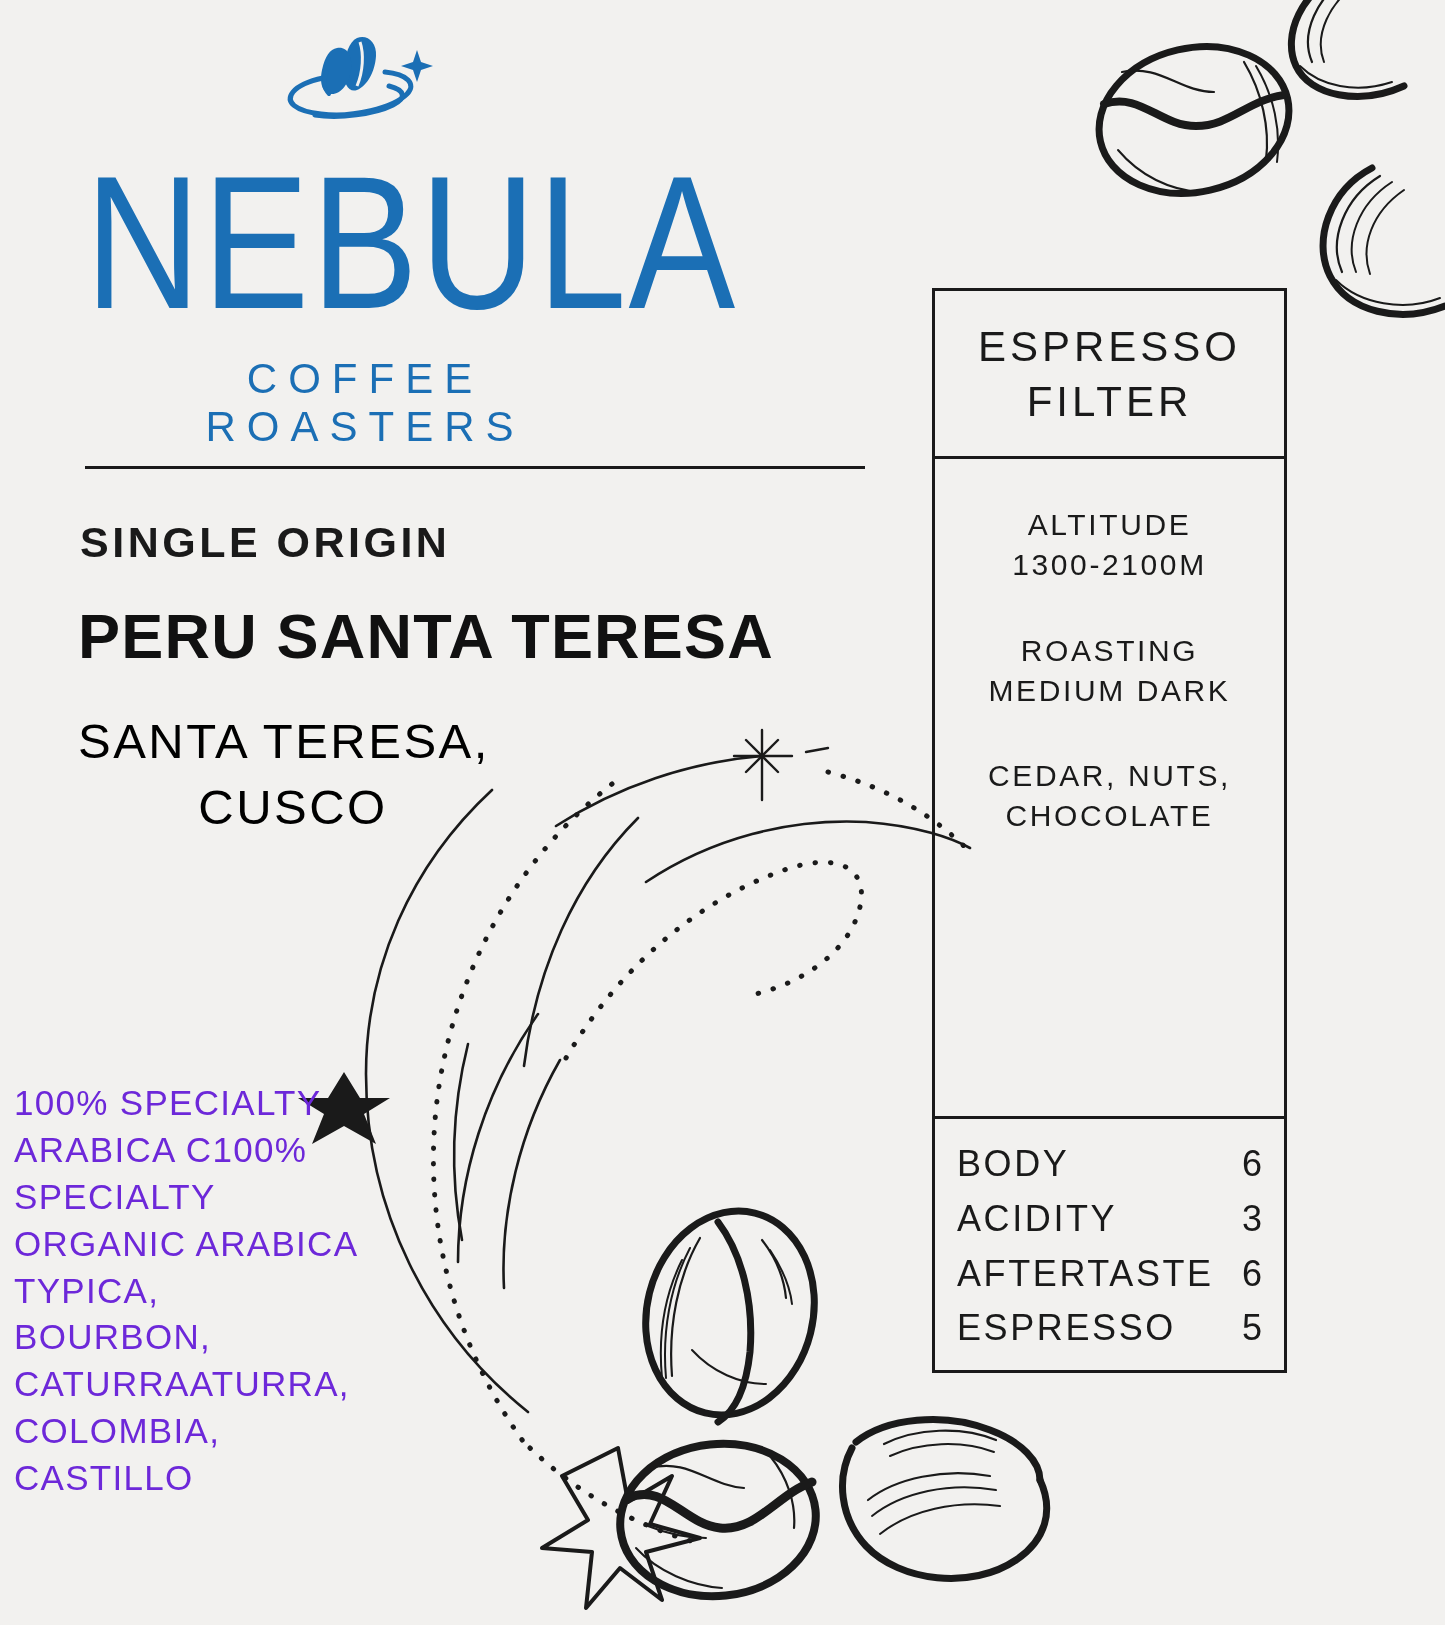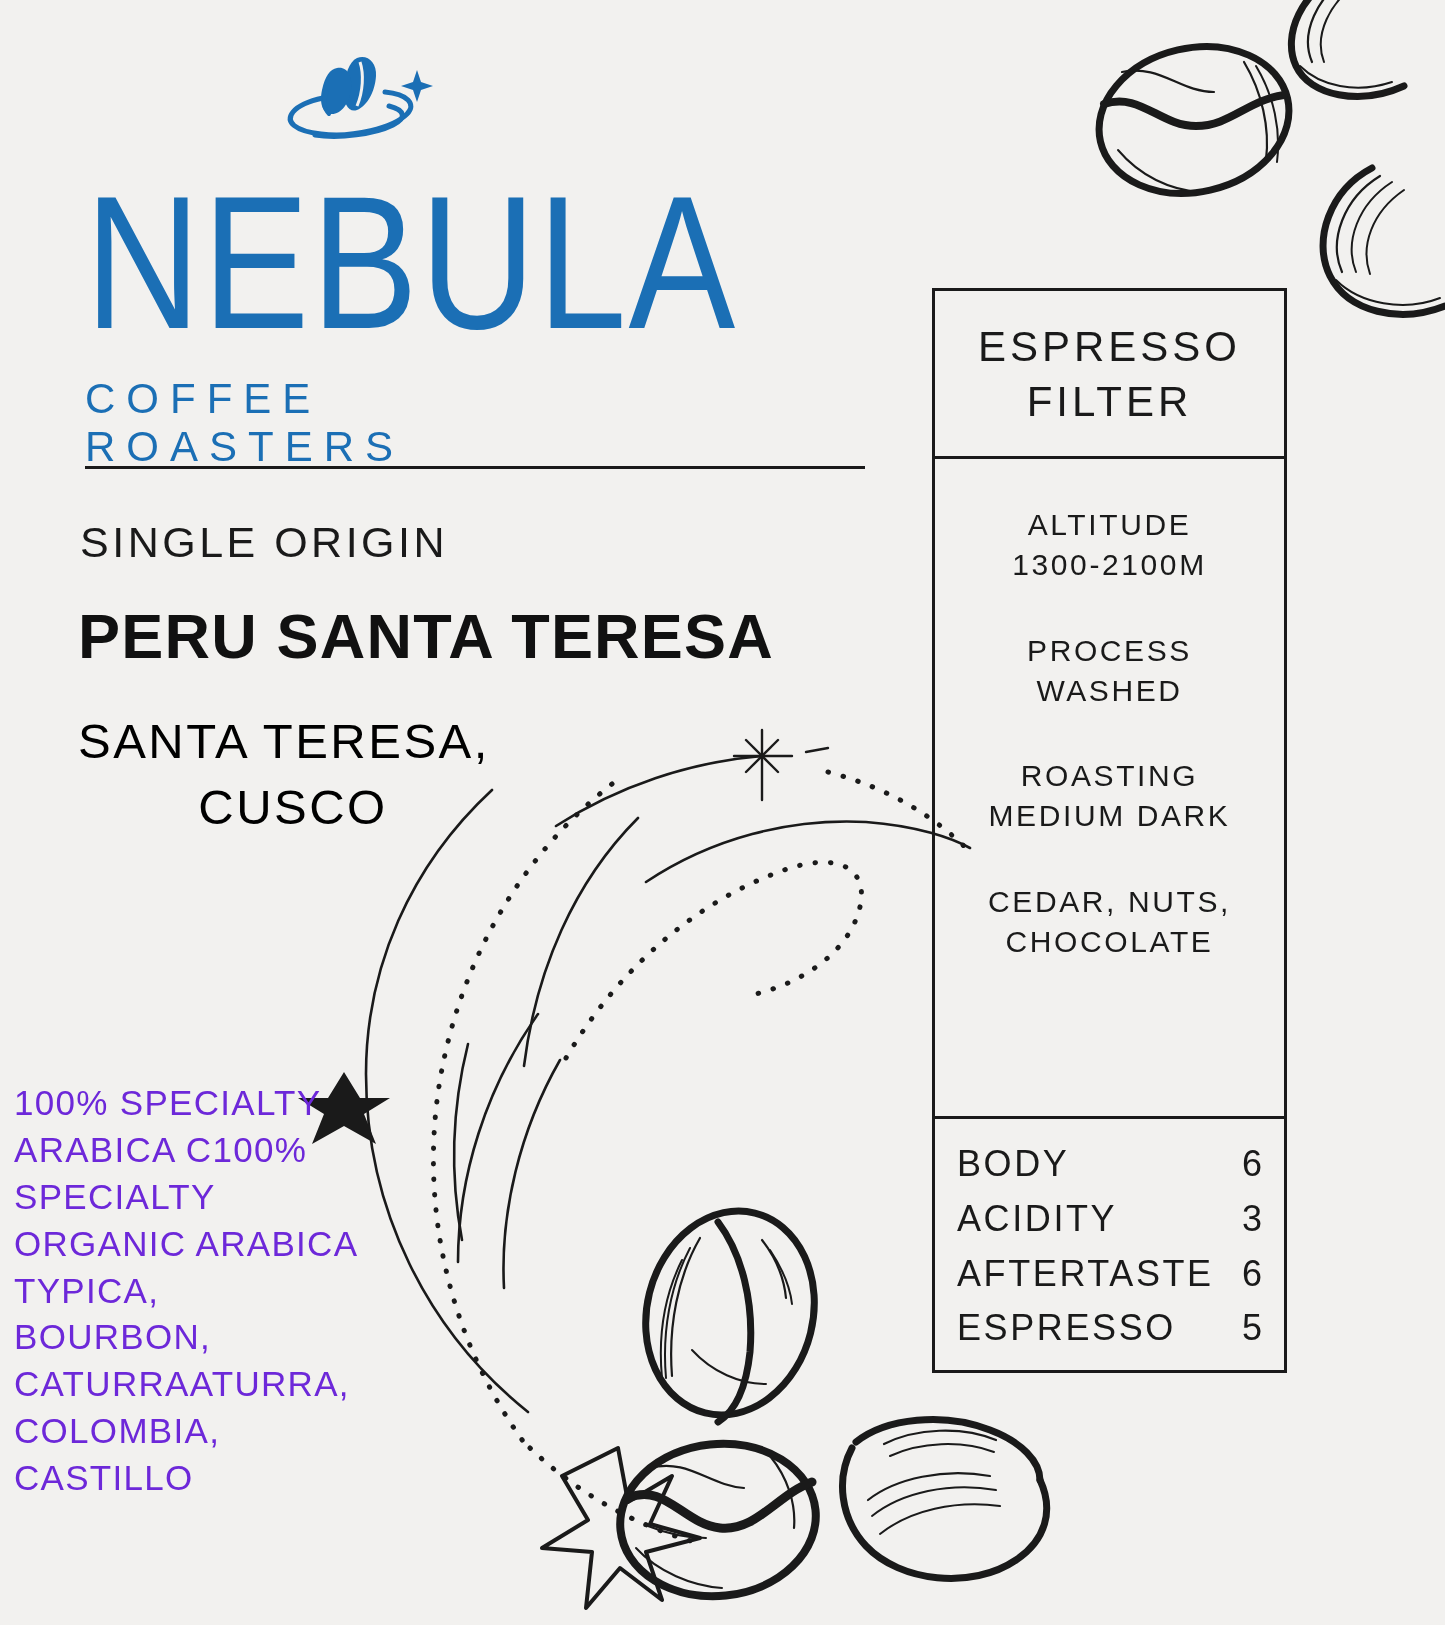--- a/index.html
+++ b/index.html
@@ -28,22 +28,23 @@
     position: absolute;
     inset: 0;
     pointer-events: none;
   }
   .art-layer svg { display: block; }
 
   
   .brand-block {
     position: absolute;
     left: 85px;
-    top: 52px;
+    top: 32px;
     width: 560px;
+    text-align: center;
   }
   .brand-mark {
     width: 200px;
     height: 118px;
     margin: 0 auto 4px auto;
     display: block;
   }
   .brand-wordmark {
     font-size: 160px;
     line-height: 0.92;
@@ -74,21 +75,21 @@
     background: #1a1a1a;
   }
 
   
   .origin-kicker {
     position: absolute;
     left: 80px;
     top: 518px;
     font-size: 43px;
     letter-spacing: 3.5px;
-    font-weight: 400;
+    font-weight: 700;
     color: #1a1a1a;
   }
   .coffee-title {
     position: absolute;
     left: 78px;
     top: 600px;
     font-size: 63px;
     font-weight: 700;
     letter-spacing: 1.2px;
     color: #111;
@@ -320,24 +321,20 @@
       <div class="brew-line">FILTER</div>
     </div>
 
     <div class="spec-body">
 
       <div class="spec-group">
         <div class="spec-line">ALTITUDE</div>
         <div class="spec-line">1300-2100M</div>
       </div>
 
-      <div class="spec-group">
-        <div class="spec-line">PROCESS</div>
-        <div class="spec-line">WASHED</div>
-      </div>
 
       <div class="spec-group">
         <div class="spec-line">ROASTING</div>
         <div class="spec-line">MEDIUM DARK</div>
       </div>
 
       <div class="spec-group">
         <div class="spec-line">CEDAR, NUTS,</div>
         <div class="spec-line">CHOCOLATE</div>
       </div>

